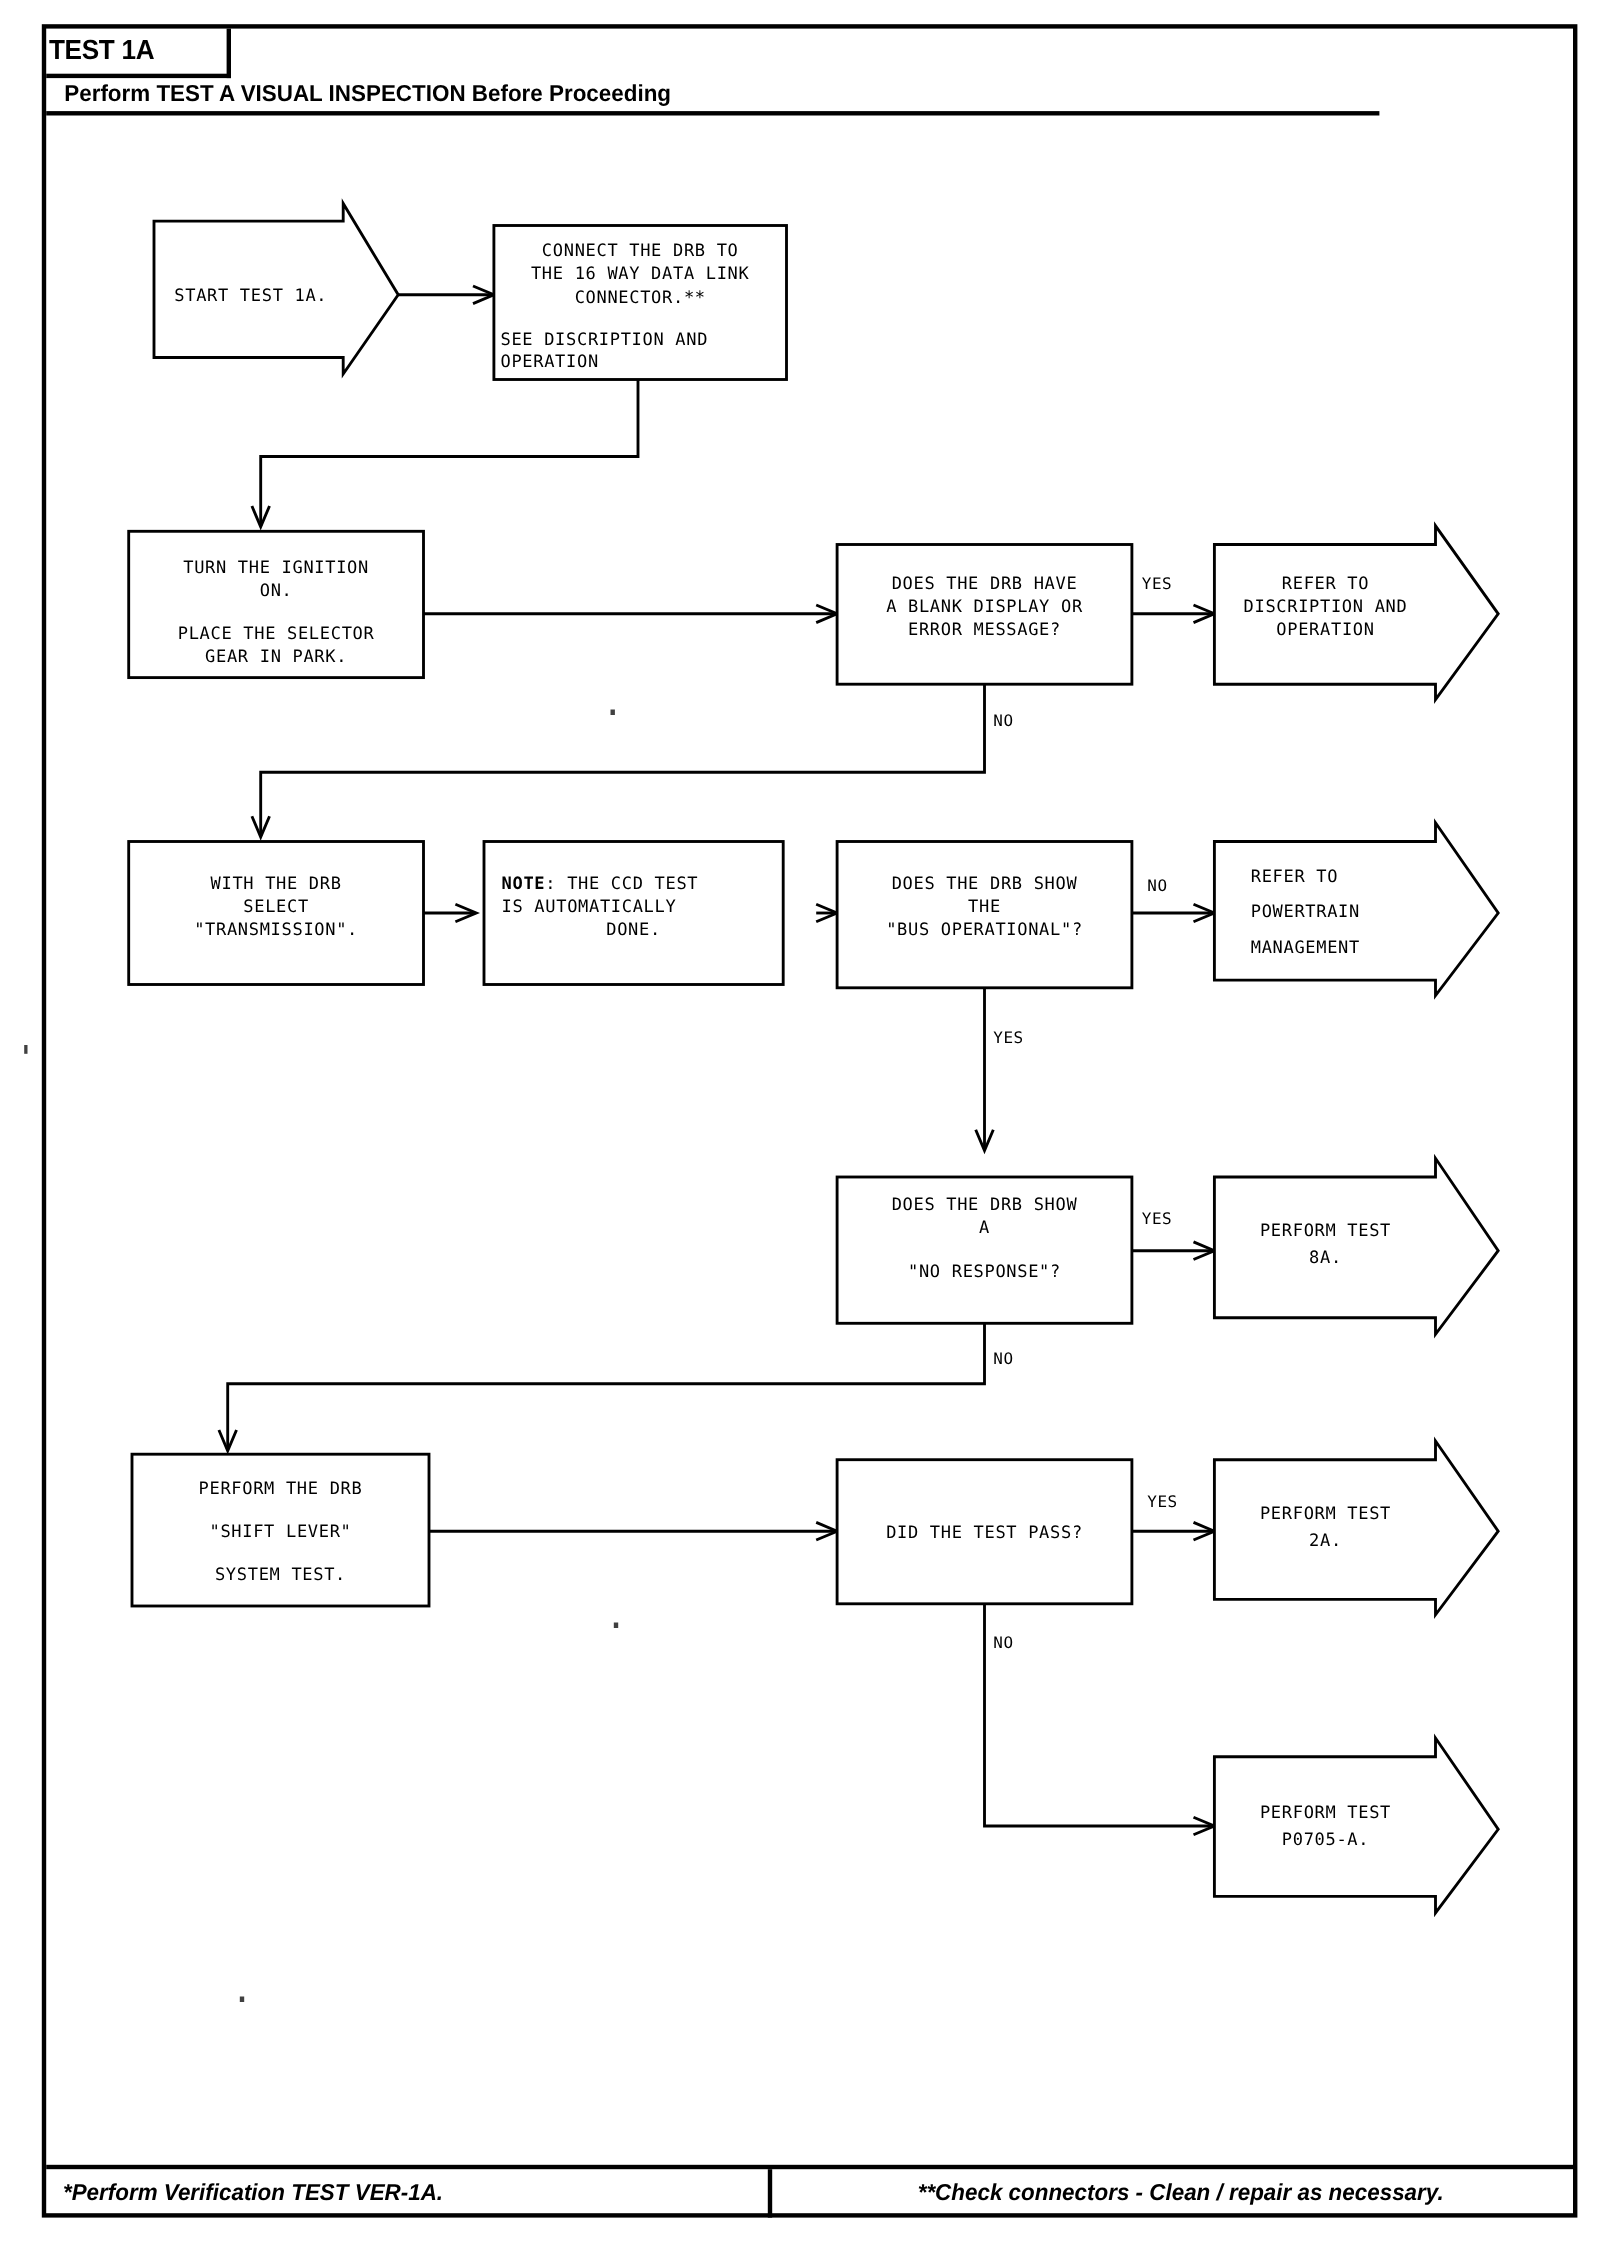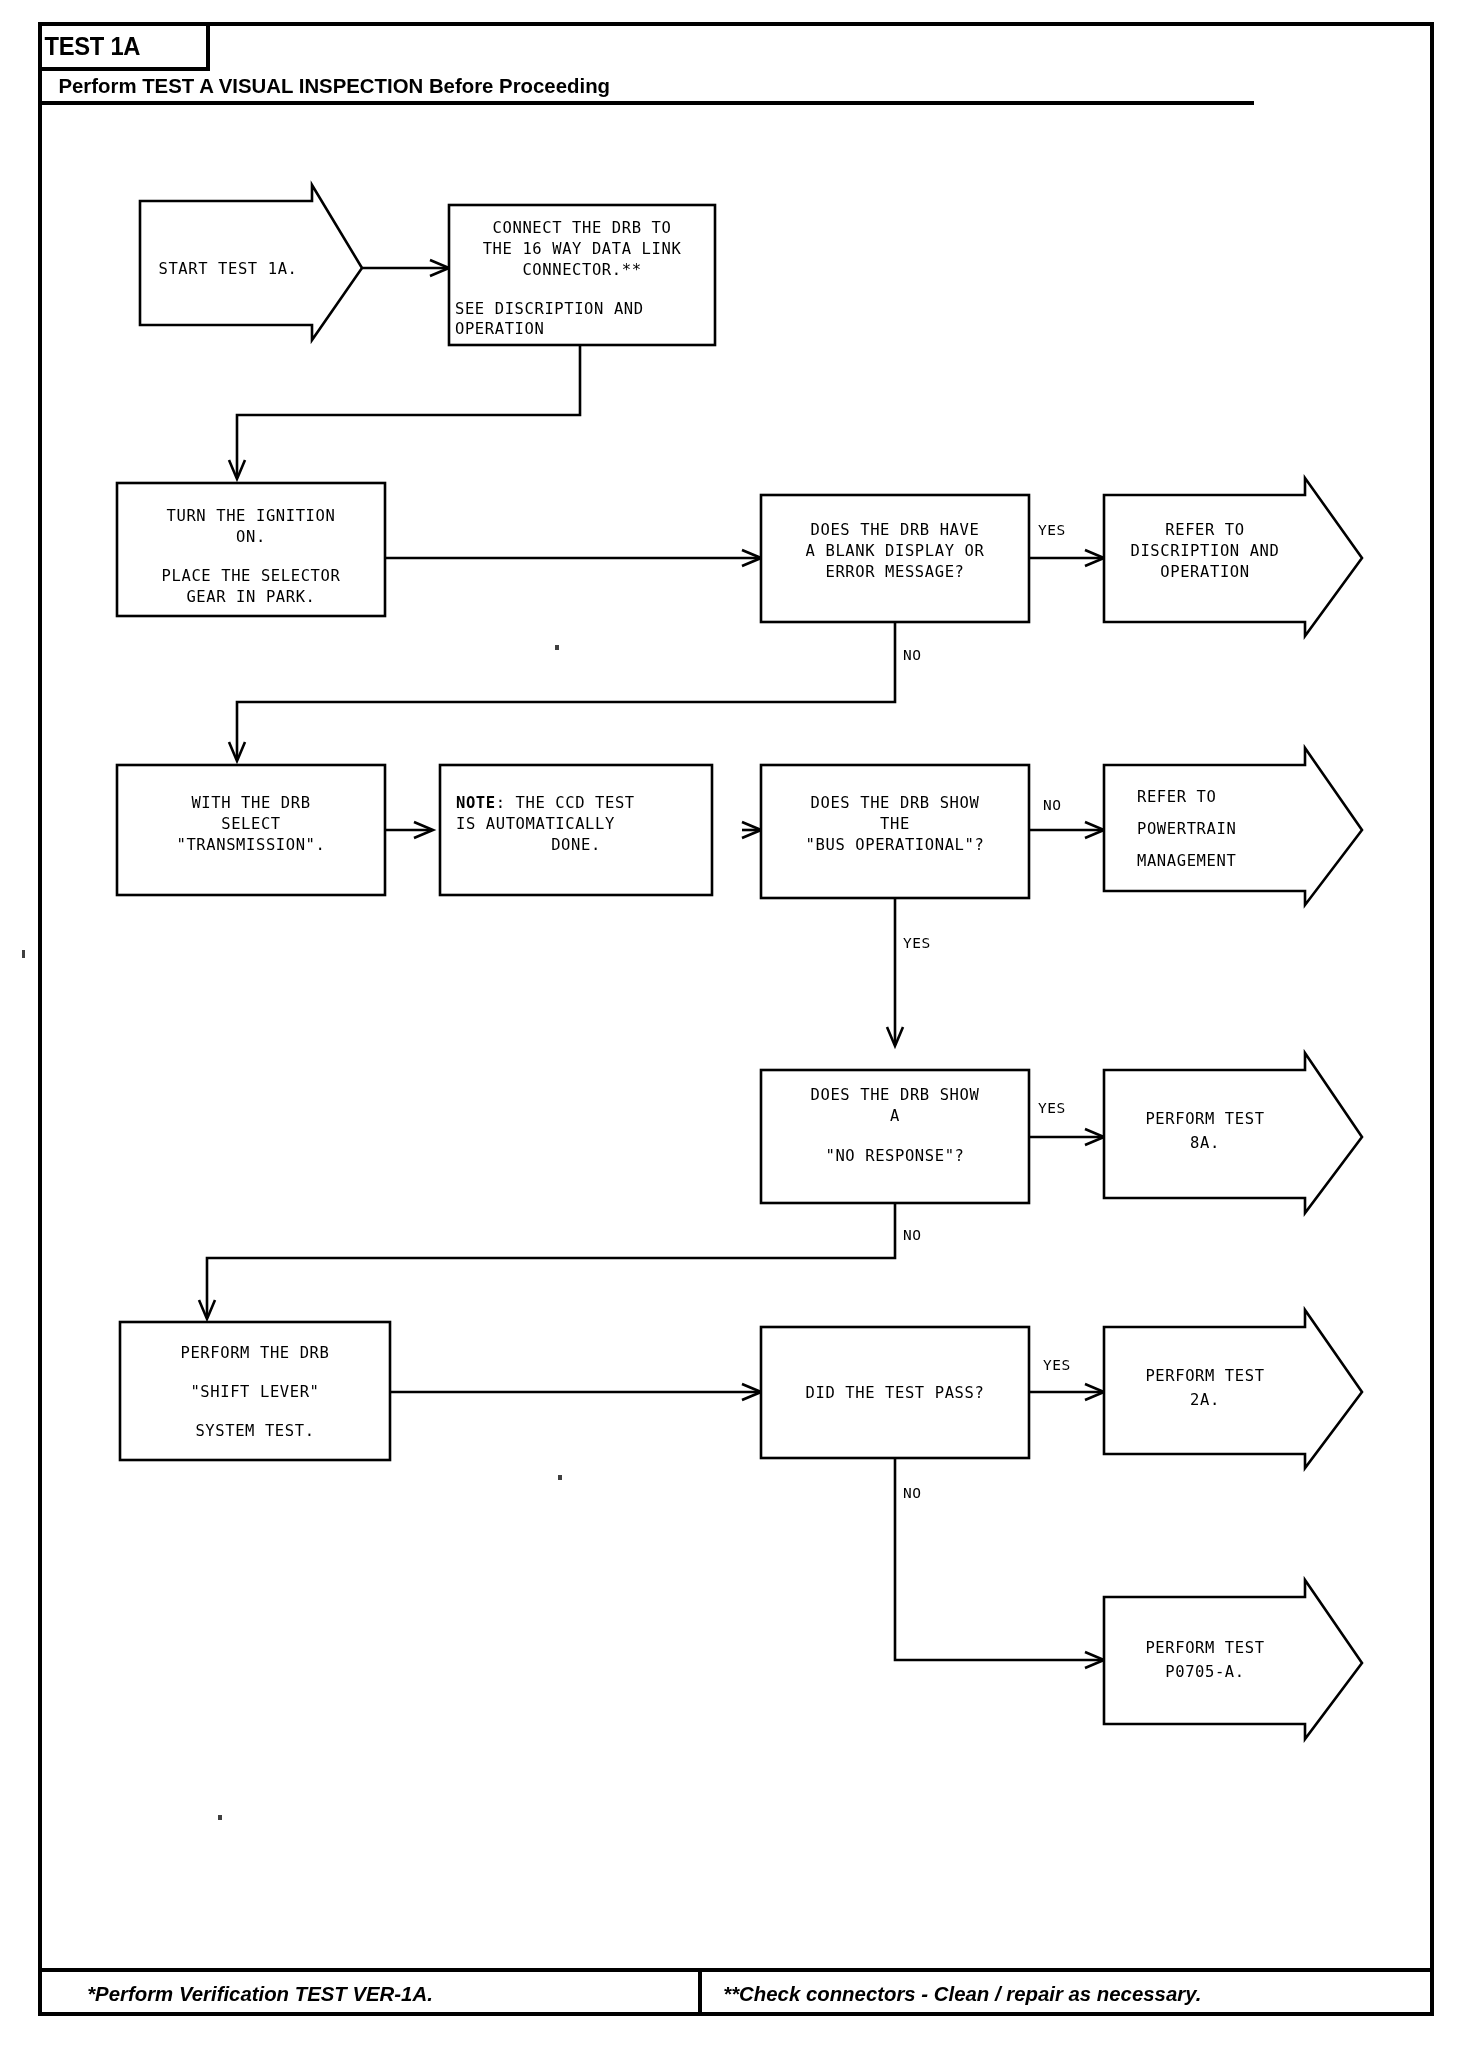--- a/index.html
+++ b/index.html
@@ -106,25 +106,25 @@
     top: 0;
     height: 44px;
     display: flex;
     align-items: center;
   }
   .footer-left {
     left: 0;
     width: 660px;
     border-right: 4px solid #000;
     box-sizing: border-box;
-    padding-left: 30px;
   }
   .footer-right {
     left: 664px;
     width: 724px;
+    justify-content: center;
   }
   .footer-band .txt {
     font-family: "Liberation Sans", sans-serif;
     font-weight: bold;
     font-style: italic;
     font-size: 21px;
     color: #000;
     padding-left: 10px;
     transform: scaleX(0.97);
     white-space: nowrap;

